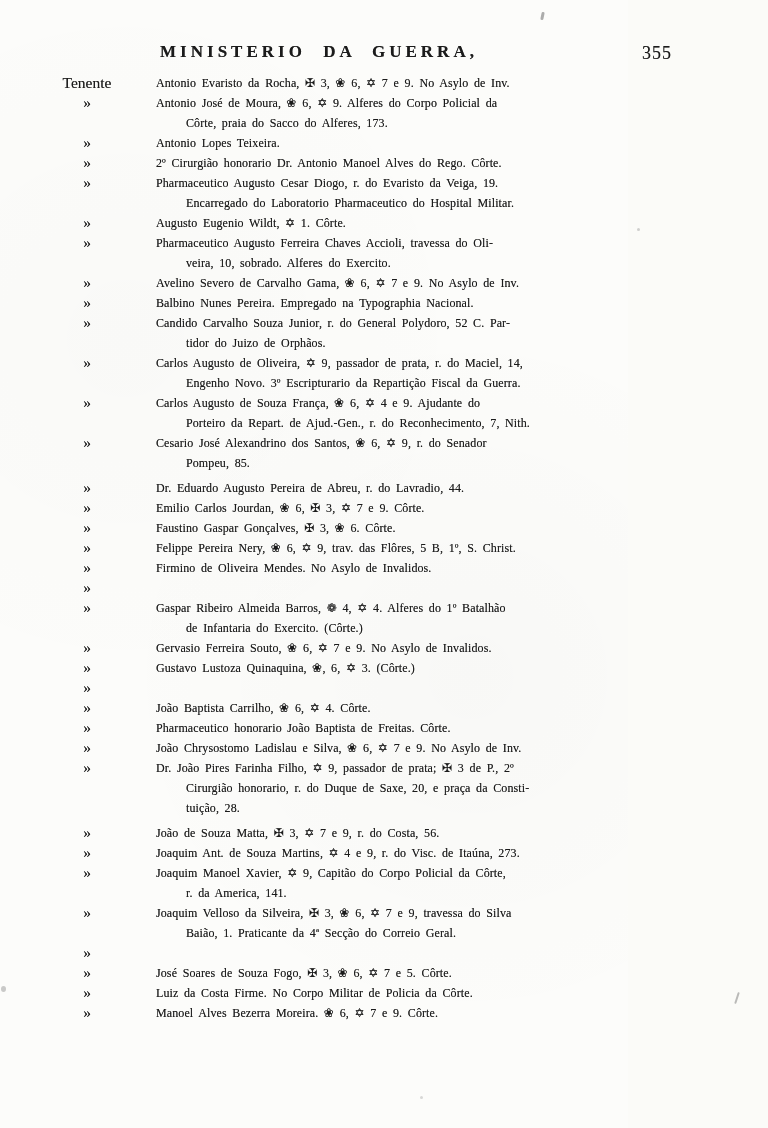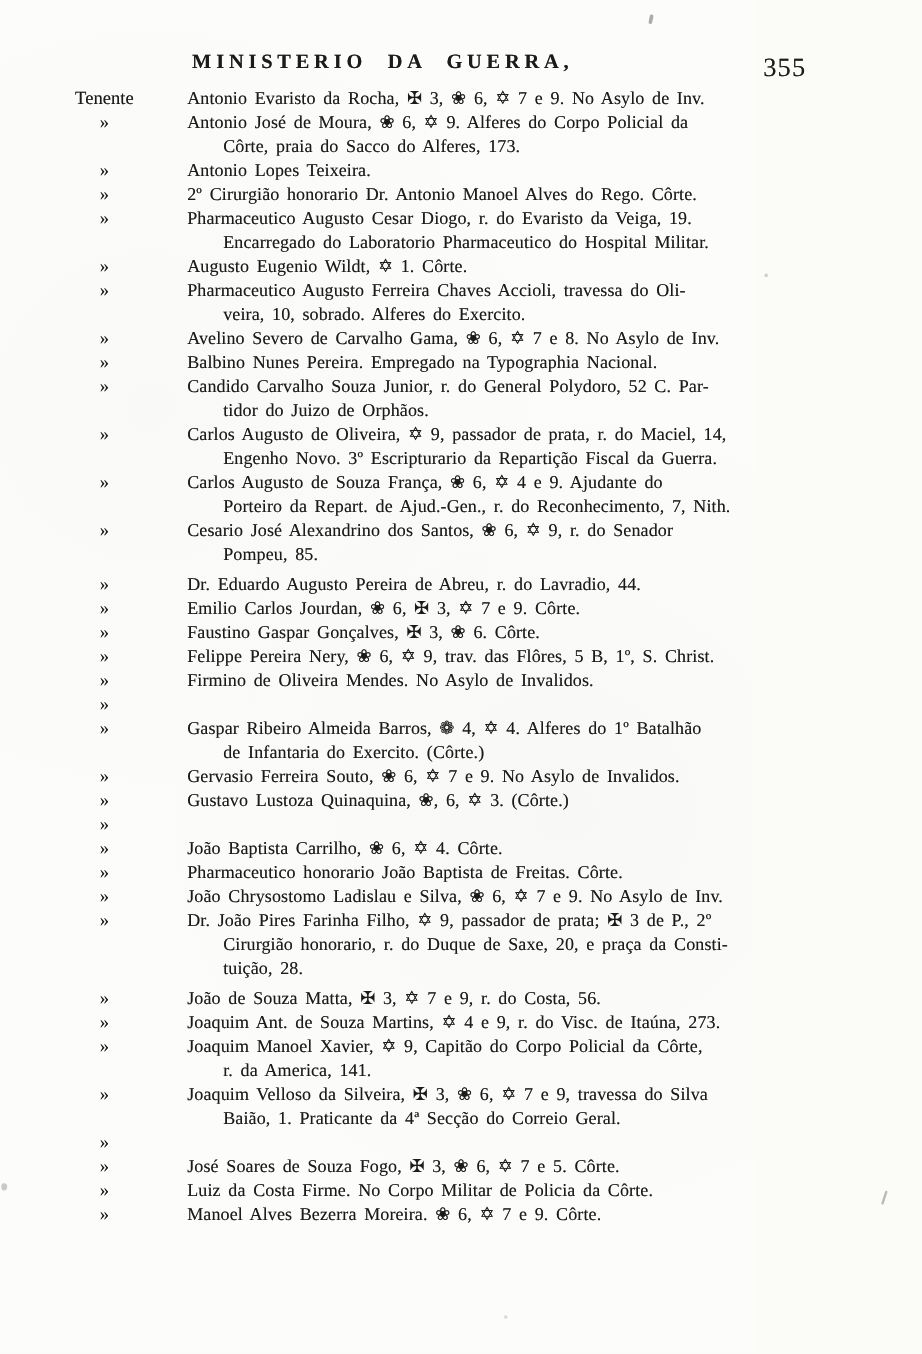--- a/index.html
+++ b/index.html
@@ -26,21 +26,21 @@
     text-align:center;
     font-weight:bold;
     font-size:17px;
     letter-spacing:4px;
     word-spacing:9px;
     white-space:nowrap;
     text-shadow:0 0 0.5px rgba(0,0,0,0.55);
   }
   .page-number{
     position:absolute;right:96px;top:1px;
-    font-size:22px;
+    font-size:18px;
     letter-spacing:1px;
     text-shadow:0 0 0.5px rgba(0,0,0,0.5);
   }
   .entry-list{
     position:absolute;top:73px;left:44px;width:702px;
   }
   .entry{
     display:flex;
     align-items:flex-start;
     gap:26px;
@@ -48,21 +48,21 @@
   .entry.gap{margin-top:5px;}
   .rank{
     flex:none;width:86px;
     text-align:center;
     font-size:15.5px;
     line-height:20px;
     text-shadow:0 0 0.4px rgba(0,0,0,0.5);
   }
   .text{
     flex:1;
-    font-size:15px;
+    font-size:12px;
     line-height:20px;
     white-space:pre-line;
     padding-left:30px;
     text-indent:-30px;
     word-spacing:2.5px;
     letter-spacing:0.1px;
     text-shadow:0 0 0.4px rgba(0,0,0,0.5);
   }
   
   .noise{position:absolute;background:#6a6a6a;border-radius:50%;opacity:0.55;}
@@ -109,21 +109,21 @@
         <span class="rank">»</span>
         <span class="text">Augusto Eugenio Wildt, ✡ 1. Côrte.</span>
       </div>
       <div class="entry">
         <span class="rank">»</span>
         <span class="text">Pharmaceutico Augusto Ferreira Chaves Accioli, travessa do Oli-
 veira, 10, sobrado. Alferes do Exercito.</span>
       </div>
       <div class="entry">
         <span class="rank">»</span>
-        <span class="text">Avelino Severo de Carvalho Gama, ❀ 6, ✡ 7 e 8. No Asylo de Inv.</span>
+        <span class="text">Avelino Severo de Carvalho Gama, ❀ 6, ✡ 7 e 9. No Asylo de Inv.</span>
       </div>
       <div class="entry">
         <span class="rank">»</span>
         <span class="text">Balbino Nunes Pereira. Empregado na Typographia Nacional.</span>
       </div>
       <div class="entry">
         <span class="rank">»</span>
         <span class="text">Candido Carvalho Souza Junior, r. do General Polydoro, 52 C. Par-
 tidor do Juizo de Orphãos.</span>
       </div>

